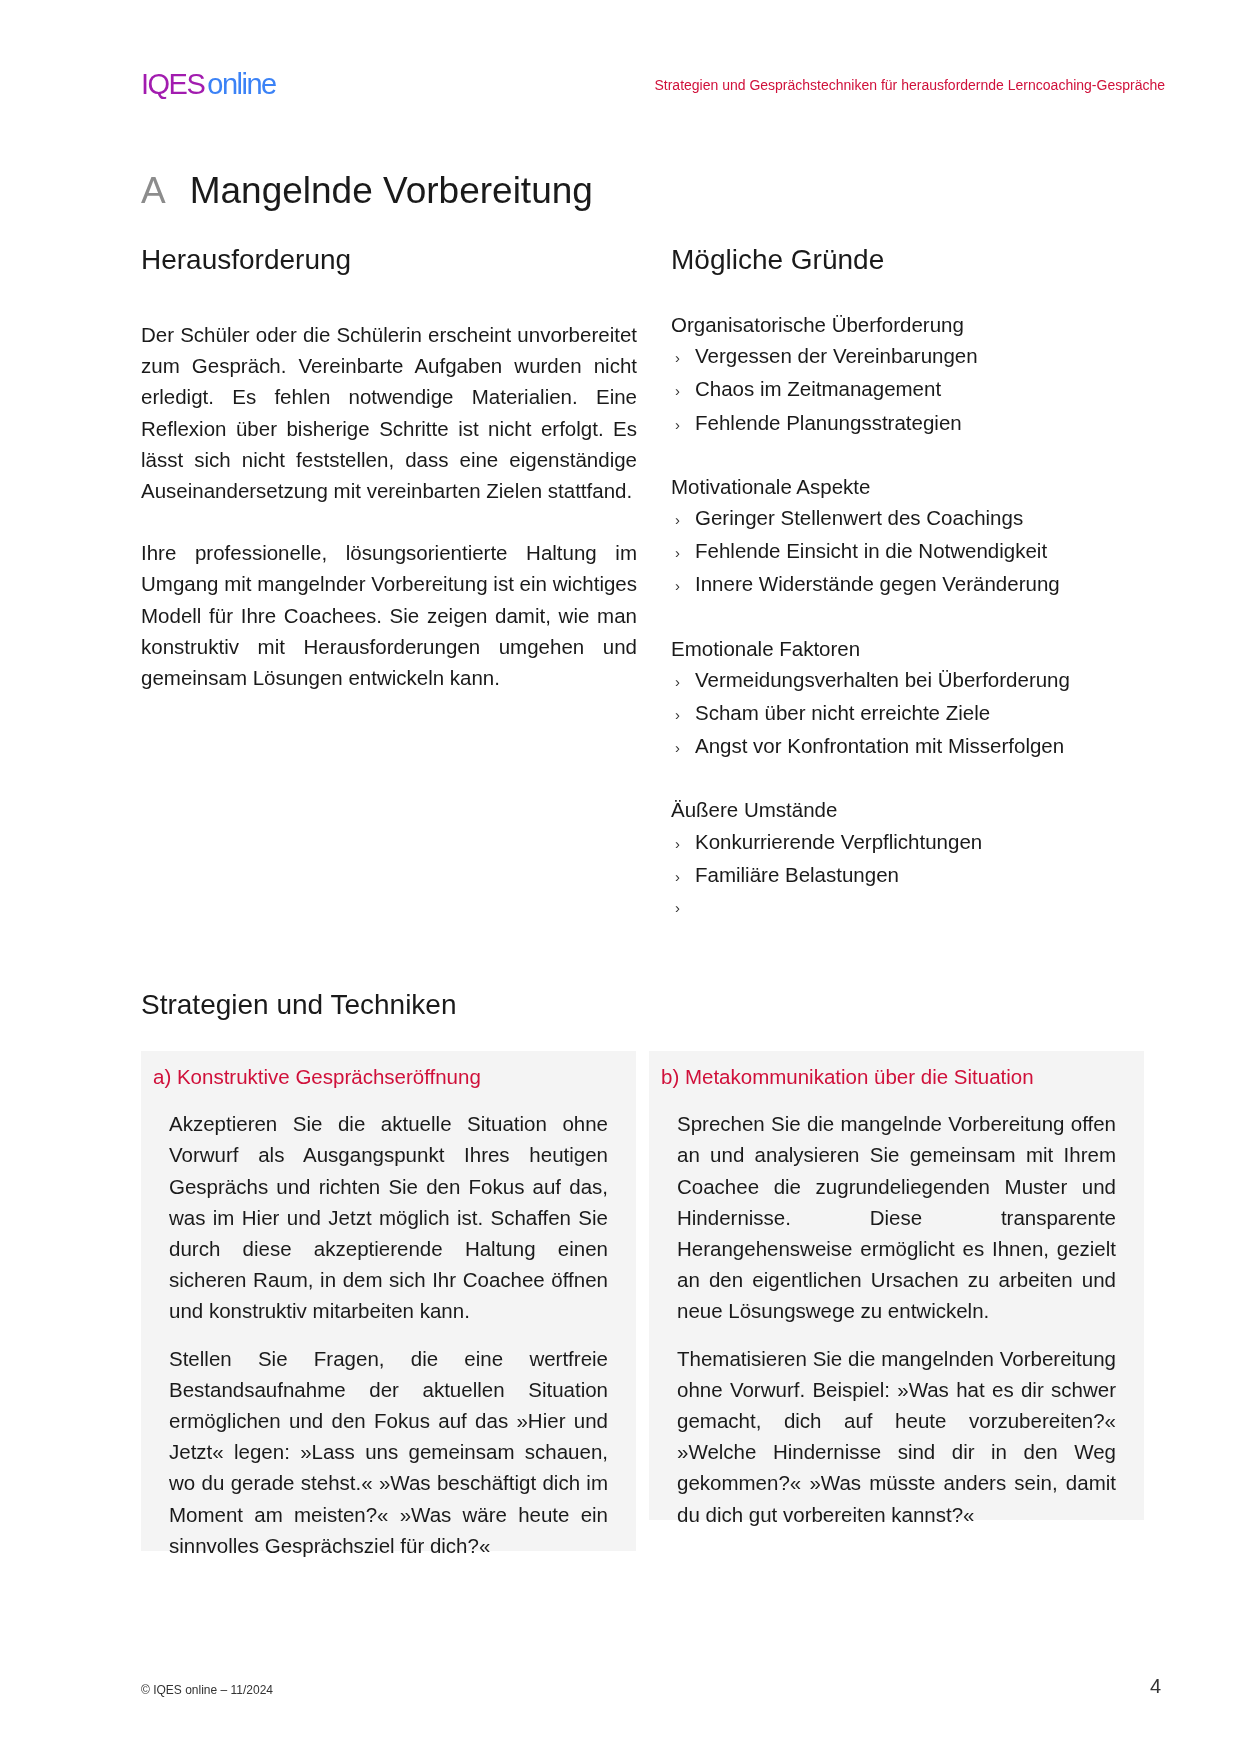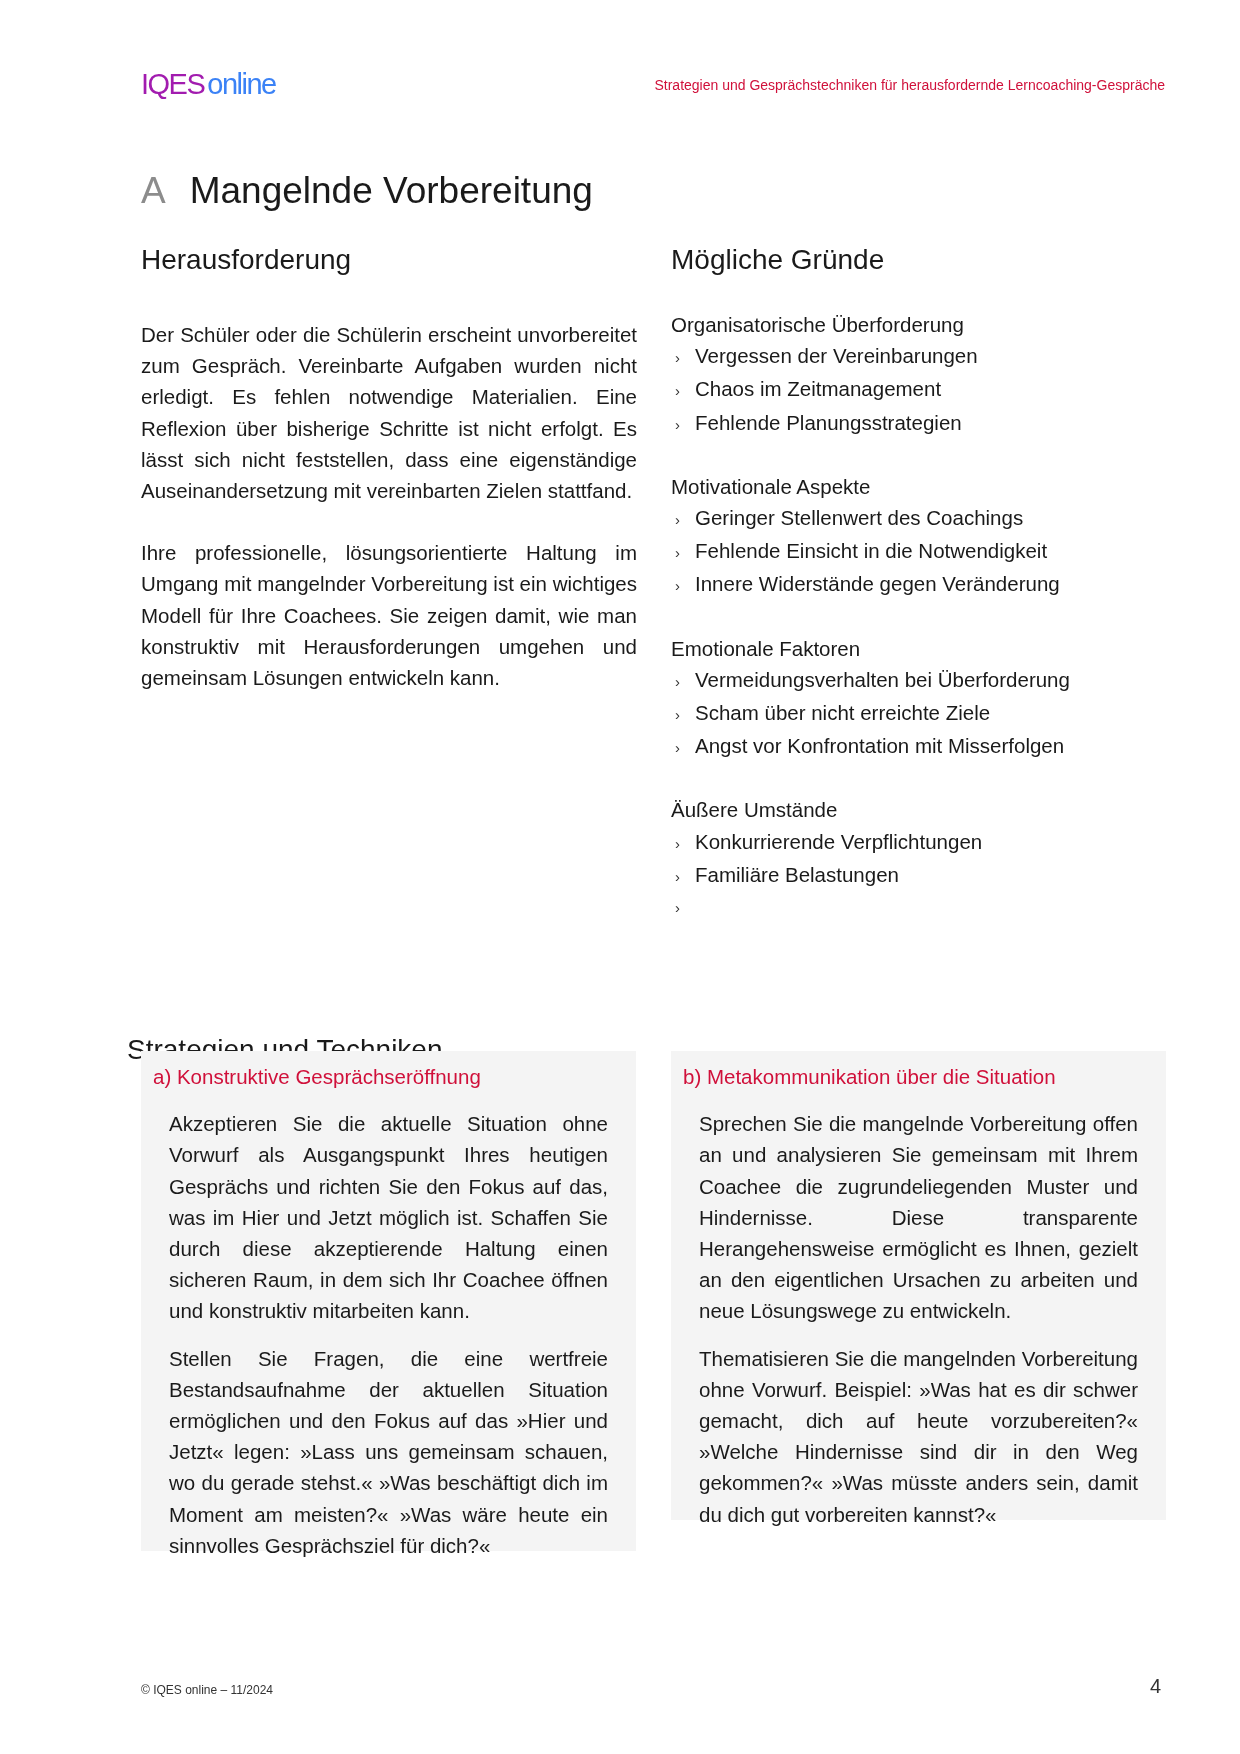--- a/index.html
+++ b/index.html
@@ -103,28 +103,28 @@
     <div class="reason">
         <span class="chev">›</span>
         <span>Familiäre Belastungen</span>
       </div>
     <div class="reason">
         <span class="chev">›</span>
       </div>
   </div>
 </div>
 
-<h2 style="left:127px; top:991px;margin-top:45px;">Strategien und Techniken</h2>
+<h2 style="left:141px; top:991px;">Strategien und Techniken</h2>
 
 <div class="box" style="left:141px; top:1051px; width:495px; height:500px;">
   <span class="box-title">a)  Konstruktive Gesprächseröffnung</span>
   <p>Akzeptieren Sie die aktuelle Situation ohne Vorwurf als Ausgangspunkt Ihres heutigen Gesprächs und richten Sie den Fokus auf das, was im Hier und Jetzt möglich ist. Schaffen Sie durch diese akzeptierende Haltung einen sicheren Raum, in dem sich Ihr Coachee öffnen und konstruktiv mitarbeiten kann.</p>
   <p>Stellen Sie Fragen, die eine wertfreie Bestandsaufnahme der aktuellen Situation ermöglichen und den Fokus auf das »Hier und Jetzt« legen: »Lass uns gemeinsam schauen, wo du gerade stehst.« »Was beschäftigt dich im Moment am meisten?« »Was wäre heute ein sinnvolles Gesprächsziel für dich?«</p>
 </div>
 
-<div class="box" style="left:671px; top:1051px; width:495px; height:469px;">
+<div class="box" style="left:649px; top:1051px; width:495px; height:469px;">
   <span class="box-title">b)  Metakommunikation über die Situation</span>
   <p>Sprechen Sie die mangelnde Vorbereitung offen an und analysieren Sie gemeinsam mit Ihrem Coachee die zugrundeliegenden Muster und Hindernisse. Diese transparente Herangehensweise ermöglicht es Ihnen, gezielt an den eigentlichen Ursachen zu arbeiten und neue Lösungswege zu entwickeln.</p>
   <p>Thematisieren Sie die mangelnden Vorbereitung ohne Vorwurf. Beispiel: »Was hat es dir schwer gemacht, dich auf heute vorzubereiten?« »Welche Hindernisse sind dir in den Weg gekommen?« »Was müsste anders sein, damit du dich gut vorbereiten kannst?«</p>
 </div>
 
 <div class="footer-left">© IQES online – 11/2024</div>
 <div class="footer-right">4</div>
 
 </body></html>

